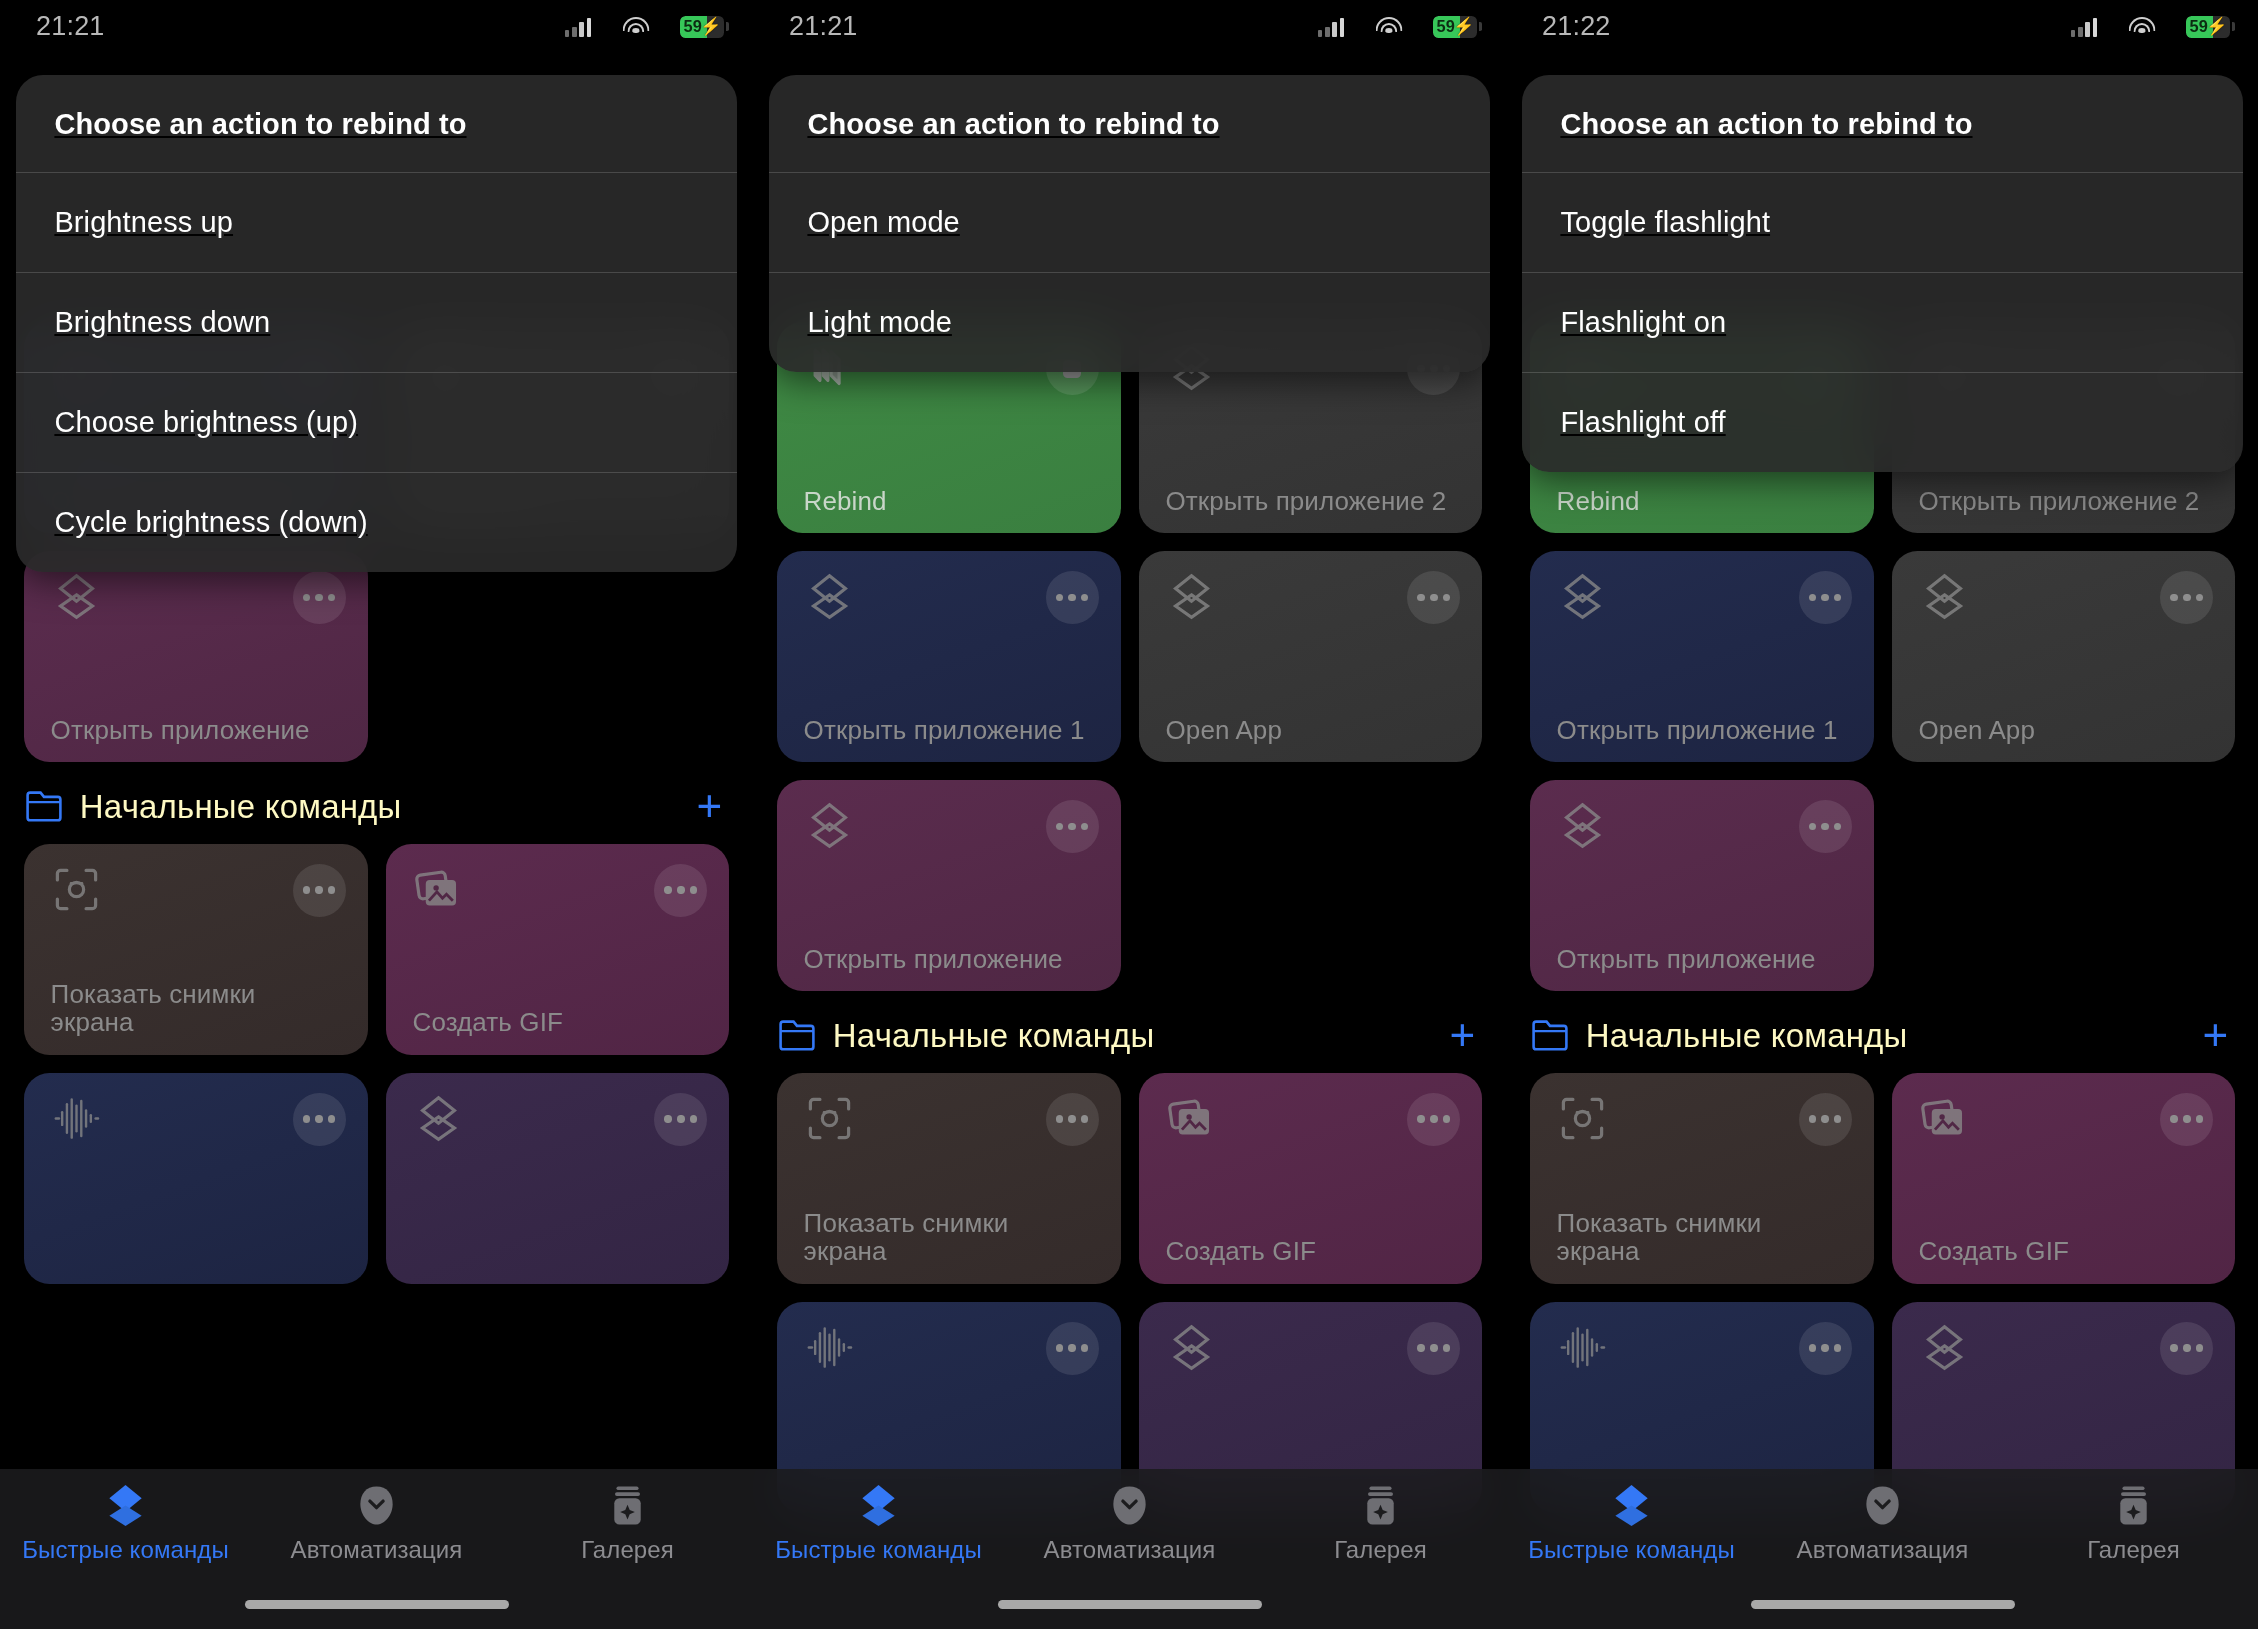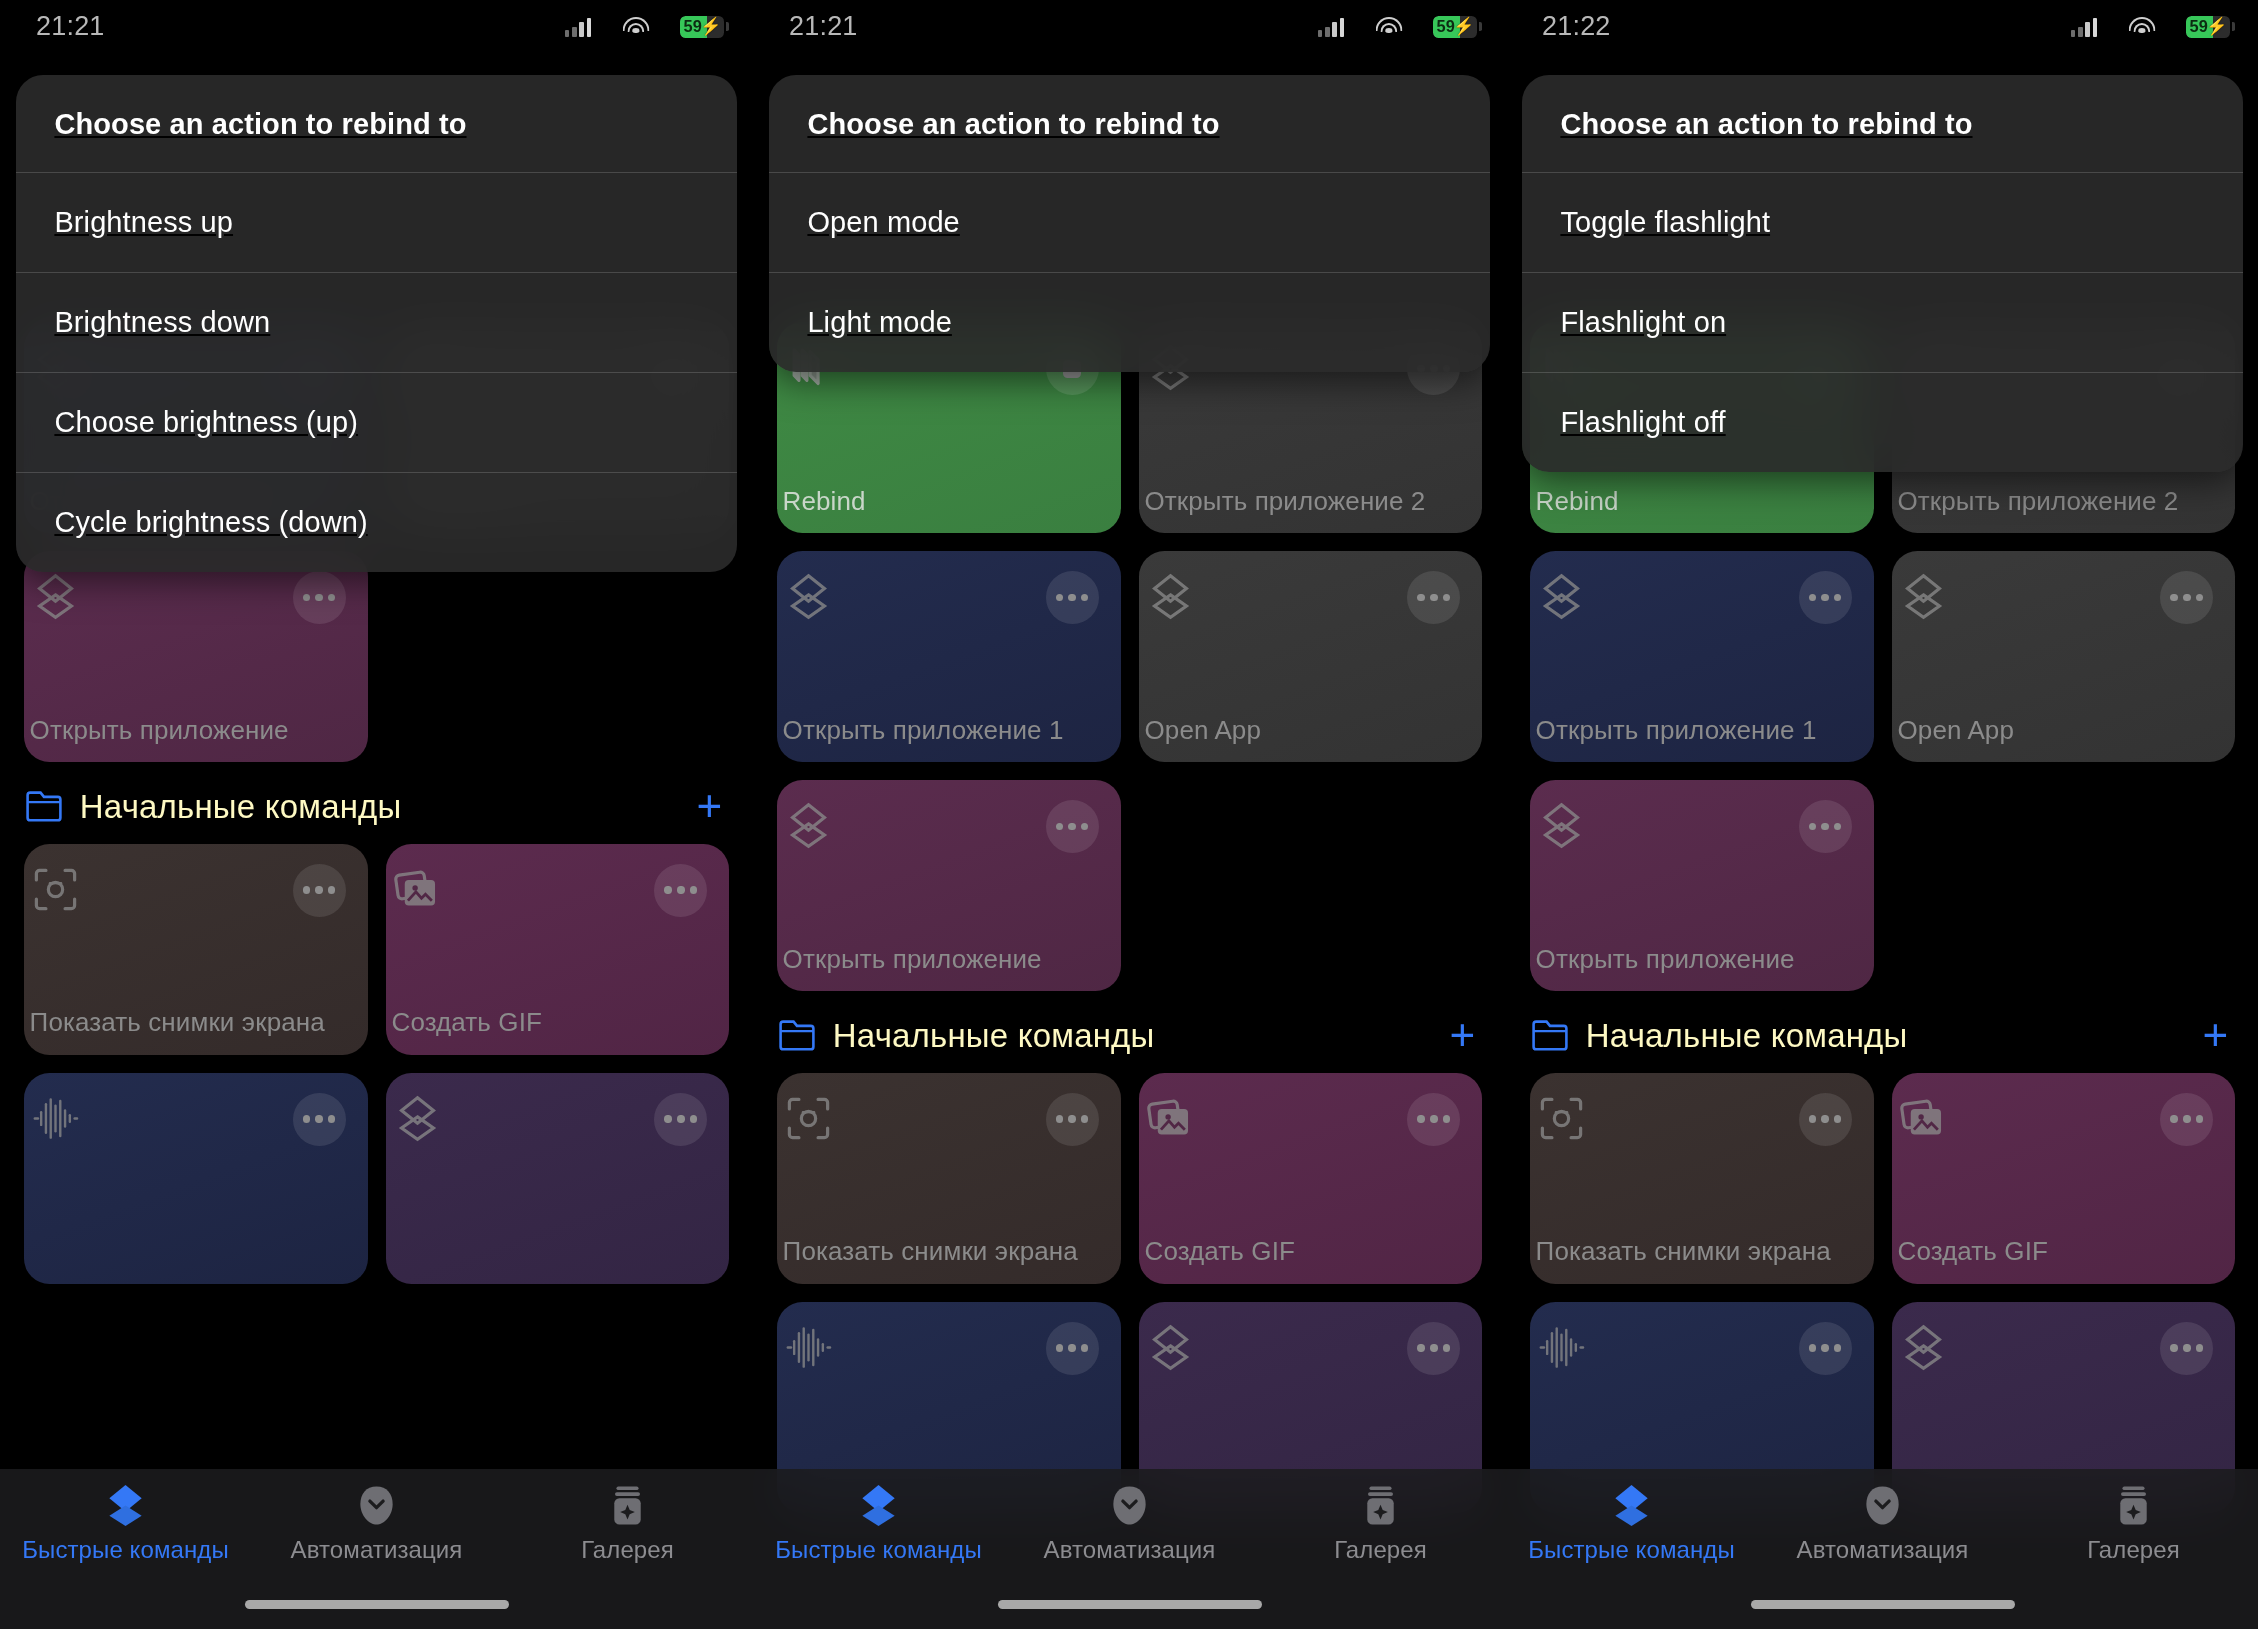--- a/index.html
+++ b/index.html
@@ -103,21 +103,21 @@
   }
   .grid{
     display:grid;
     grid-template-columns:1fr 1fr;
     gap:18px 18px;
   }
   .tile{
     position:relative;
     height:211px;
     border-radius:25.5px;
-    padding:20px 22px 18px 6px;
+    padding:20px 22px 18px 27px;
     display:flex;
     flex-direction:column;
     justify-content:space-between;
     overflow:hidden;
   }
   .tile .t-top{
     display:flex;
     justify-content:space-between;
     align-items:flex-start;
   }

